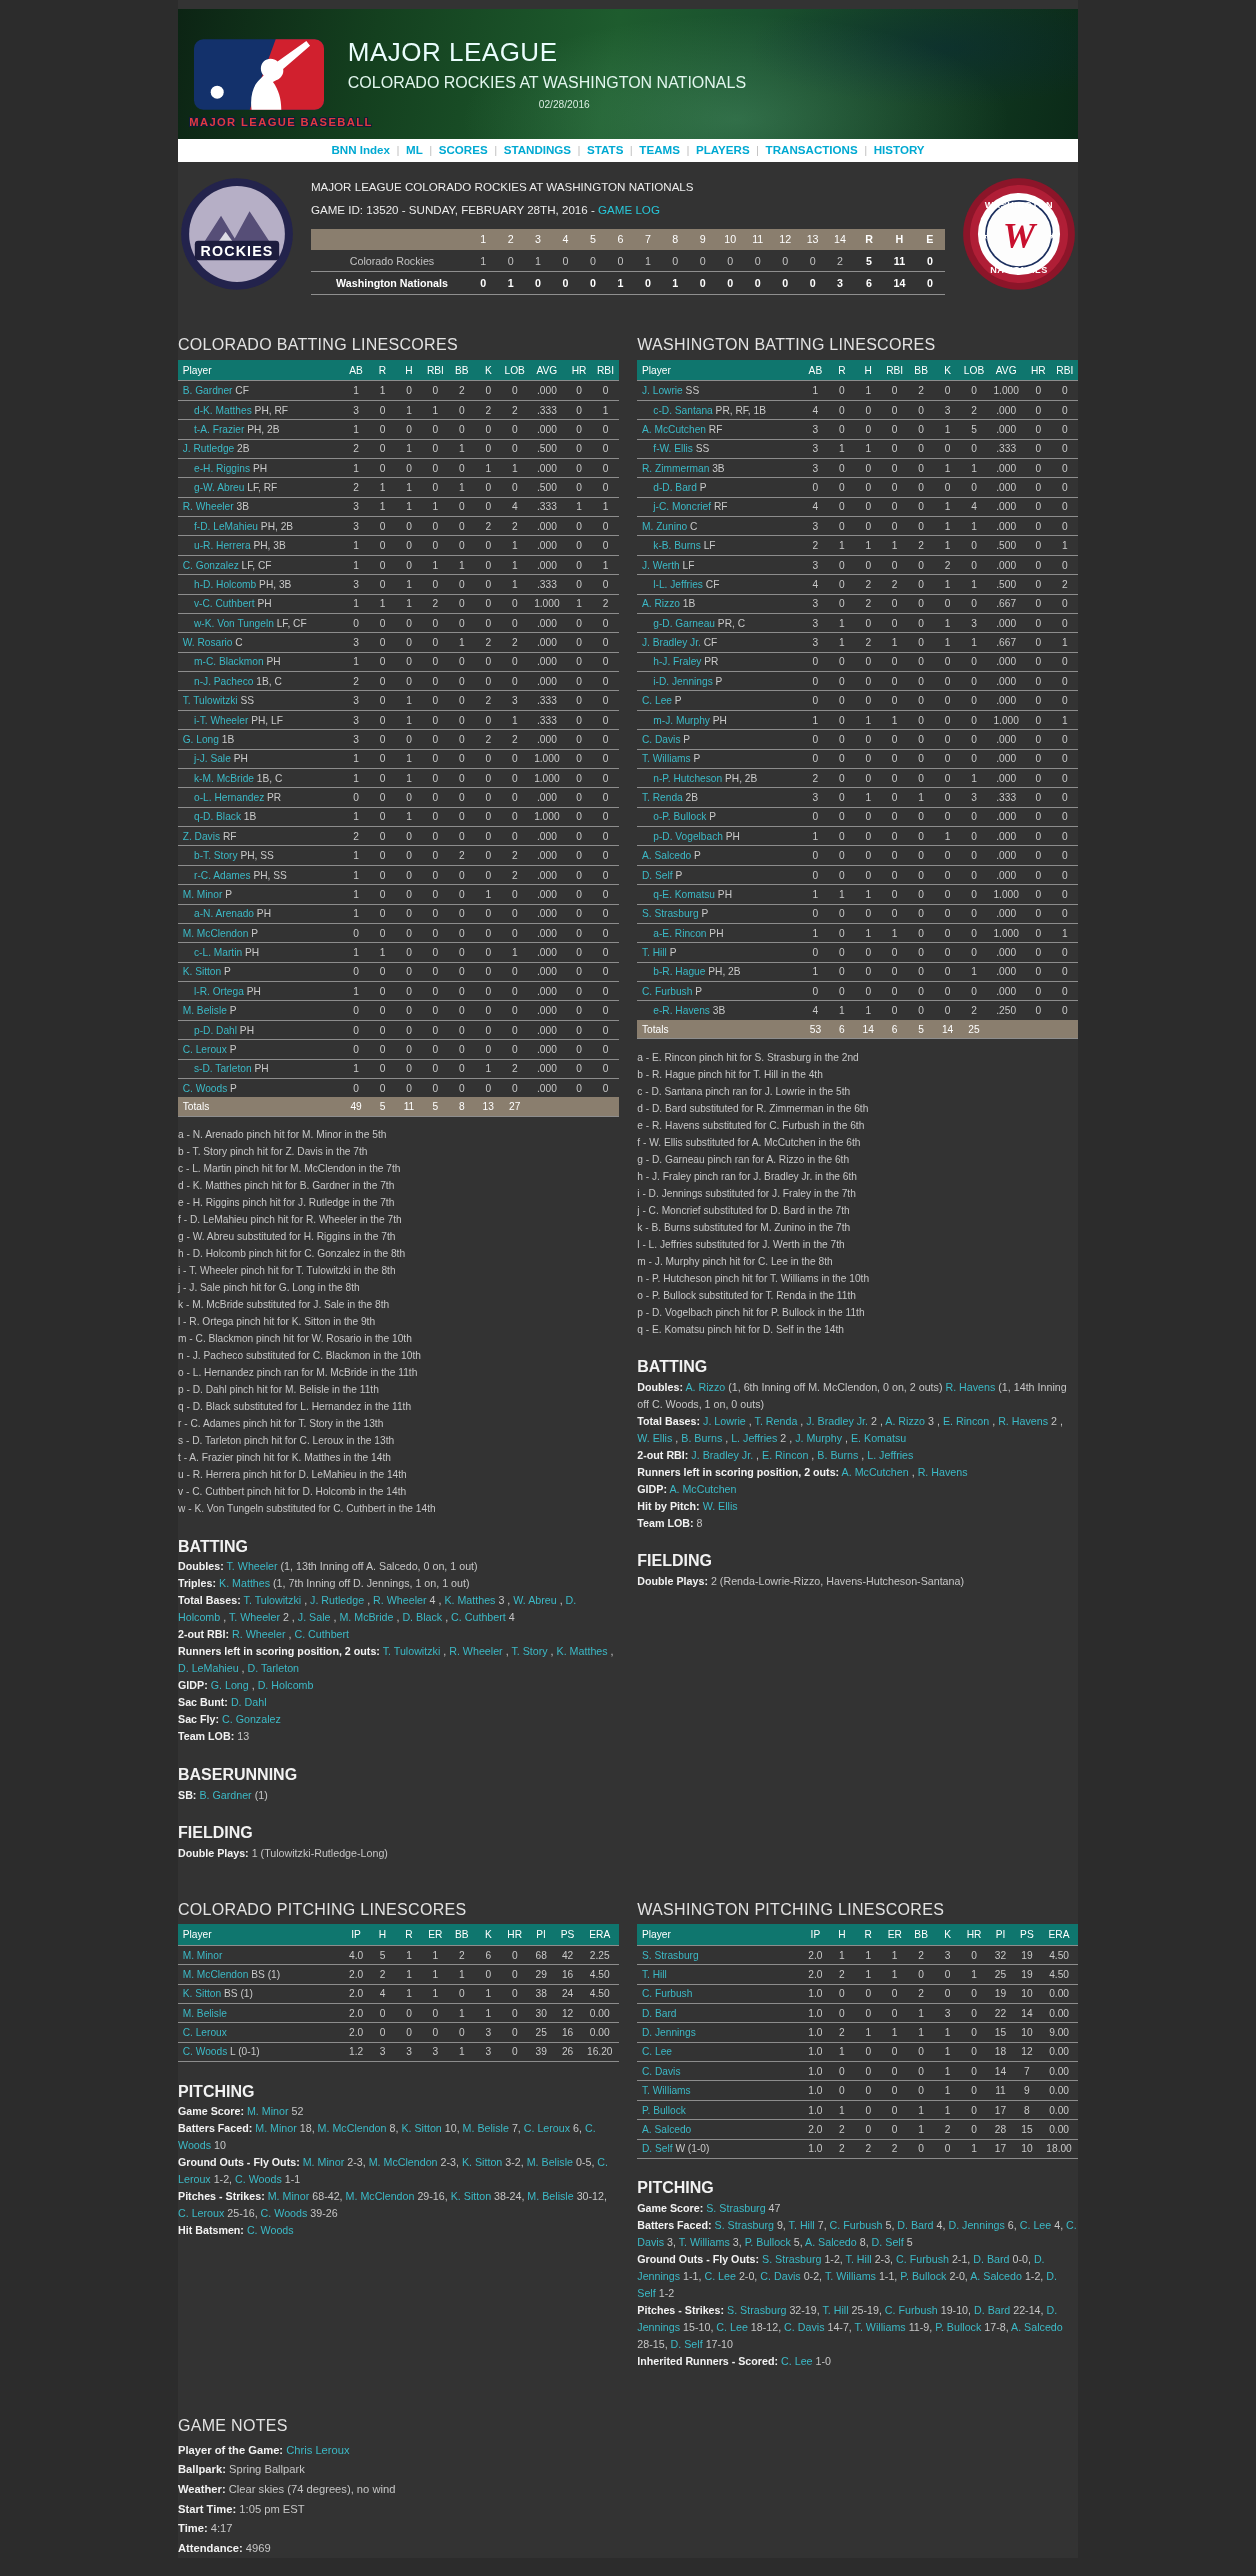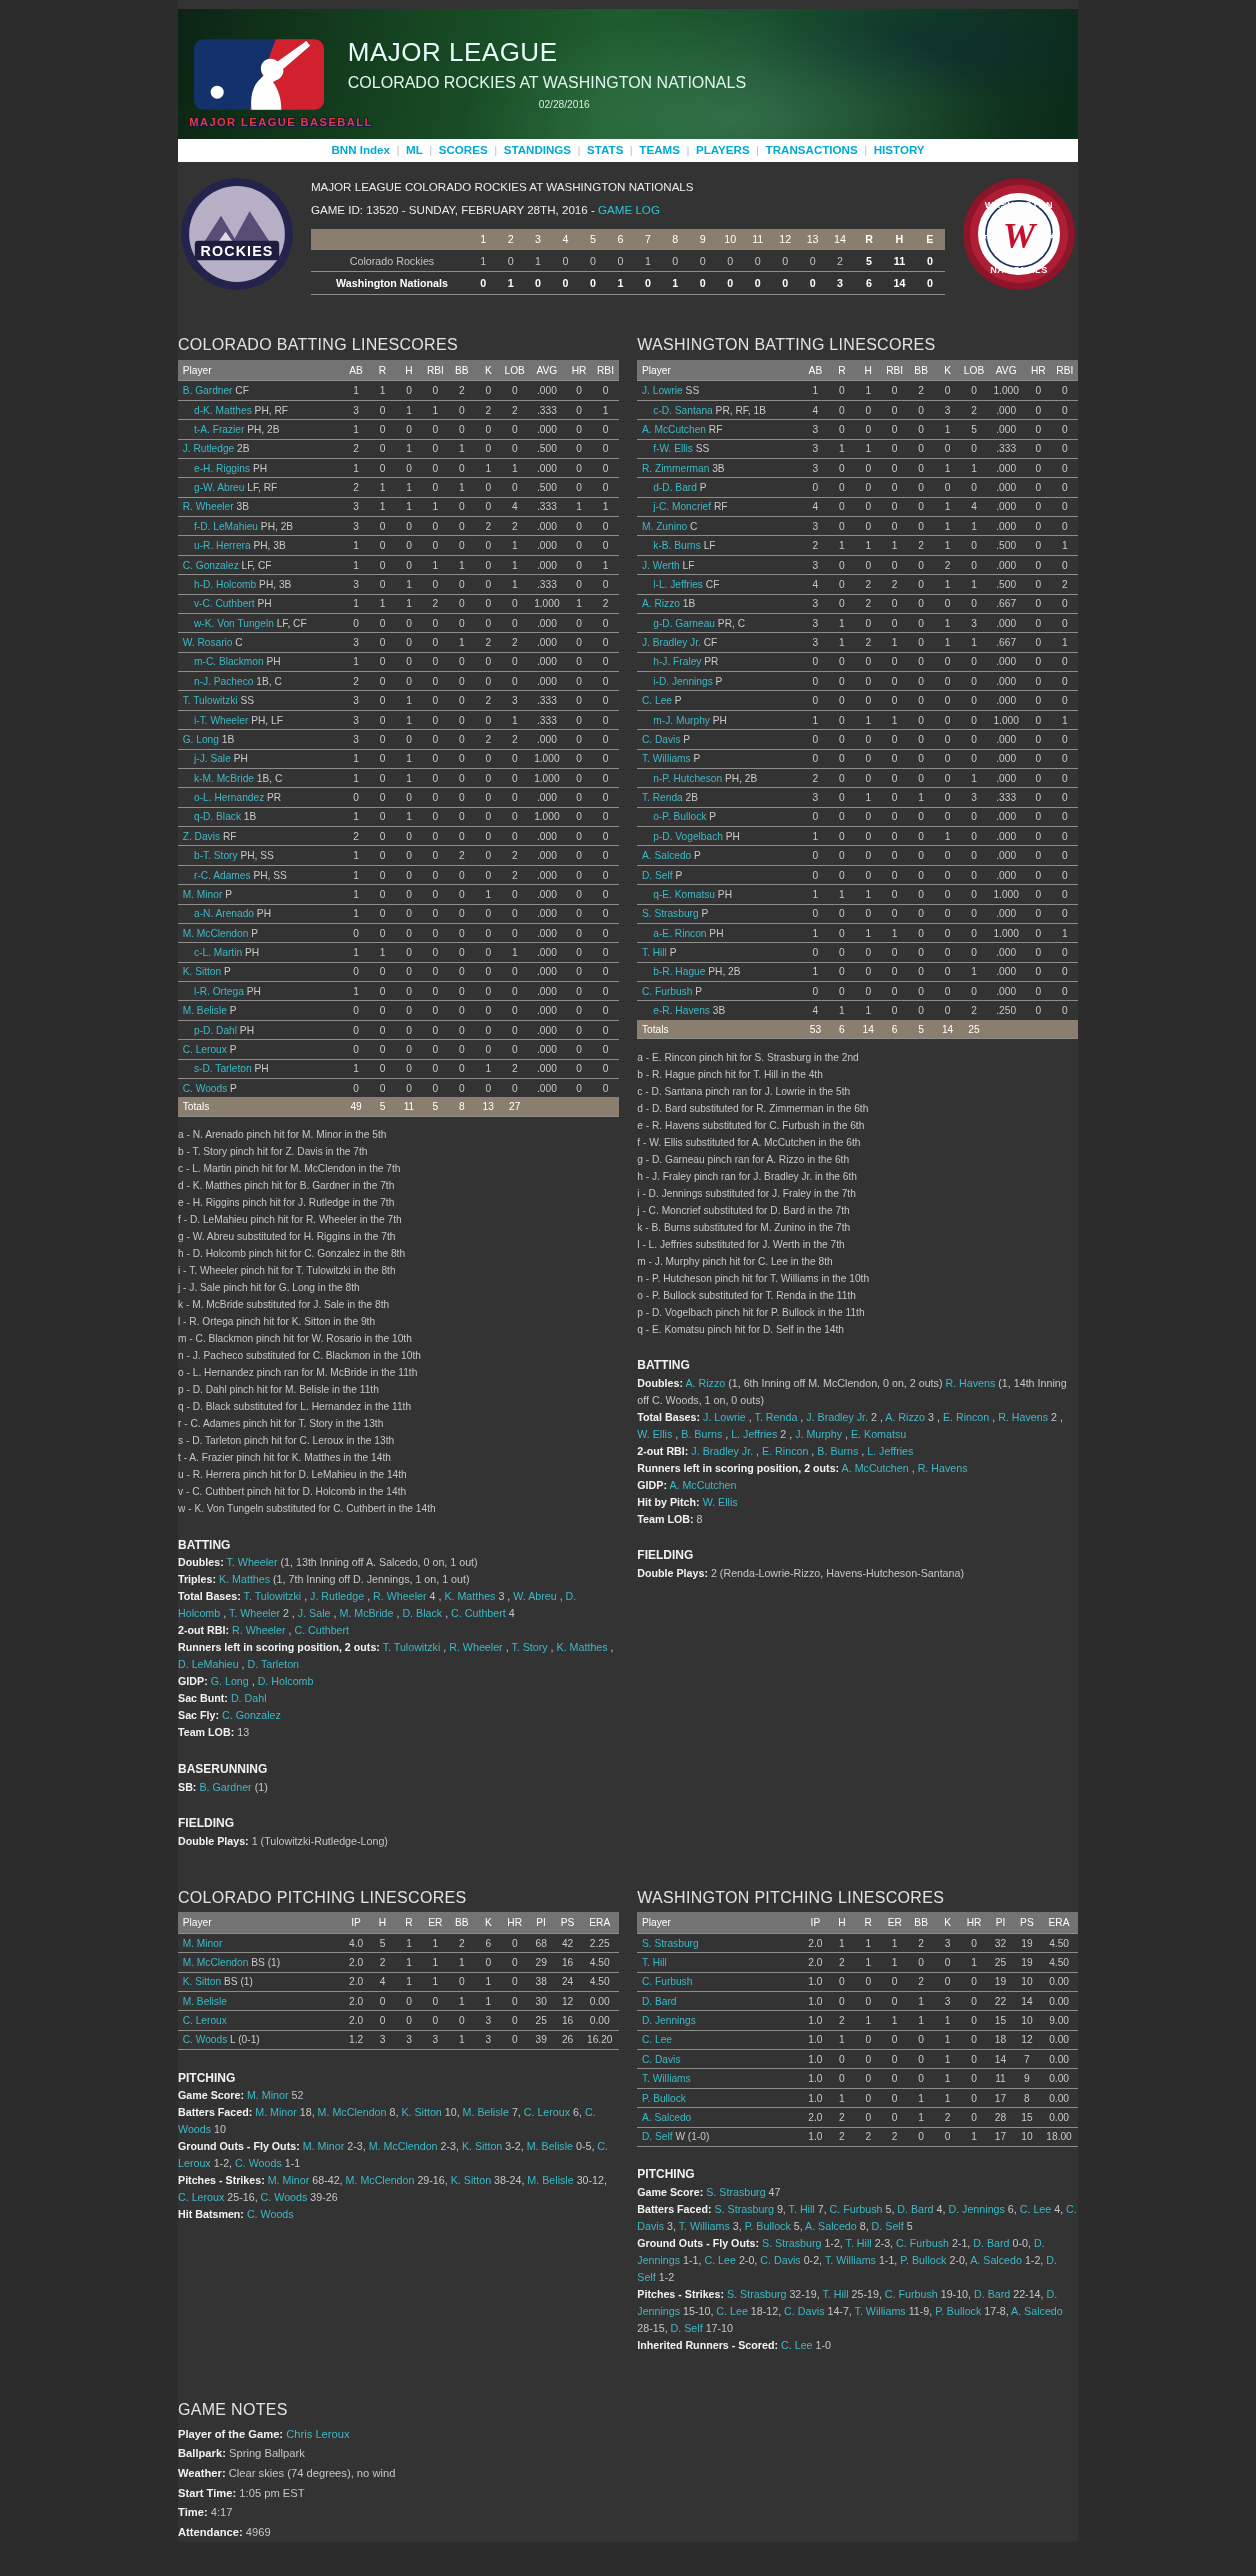--- a/index.html
+++ b/index.html
@@ -40,33 +40,33 @@
   .linescore td.rheval{color:#fff;font-weight:bold;}
   .linescore tr.win td{color:#fff;font-weight:bold;}
   
   .cols{display:flex;gap:18.6px;align-items:flex-start;}
   .cols.batting{margin-top:38px;}
   .cols.pitching{margin-top:39px;}
   .col{flex:1;min-width:0;}
   h2.section{color:#e3e3e3;font-size:16px;font-weight:normal;margin:0 0 5.6px;letter-spacing:0.3px;}
   
   table.stats{width:100%;border-collapse:collapse;table-layout:fixed;font-size:10.2px;}
-  .stats th{background:#737373;color:#fff;font-weight:normal;text-align:center;padding:4.7px 0.9px;}
+  .stats th{background:#0f766e;color:#fff;font-weight:normal;text-align:center;padding:4.7px 0.9px;}
   .stats th.pl{text-align:left;padding-left:4.7px;}
   .stats td{color:#c9c9c9;text-align:center;padding:3.7px 0.9px;border-top:0.9px solid #8d8d8d;}
   .stats td.pl{text-align:left;padding-left:4.7px;white-space:nowrap;overflow:hidden;}
   .stats td.pl.ind{padding-left:16px;}
   .stats td .pos{color:#c9c9c9;}
   .stats tbody{border-bottom:0.9px solid #8d8d8d;}
   .stats tr.tot td{background:#8a7e6e;color:#fff;border-top:none;}
   
   .subs{margin-top:9.3px;}
   .subs .nline{font-size:10.2px;line-height:17px;color:#c6c6c6;}
   .ngroup{margin-top:20.5px;}
-  .ntitle{color:#f2f2f2;font-size:12px;font-weight:bold;margin-bottom:2.8px;}
+  .ntitle{color:#f2f2f2;font-size:16px;font-weight:bold;margin-bottom:2.8px;}
   .nline{font-size:10.7px;line-height:17px;color:#c6c6c6;}
   .nline .lbl{color:#f2f2f2;font-weight:bold;}
   
   .gamenotes{margin-top:47px;}
   .gamenotes .nline{font-size:11.2px;line-height:19.6px;}
 </style>
 </head>
 <body>
 
 <div class="content">

